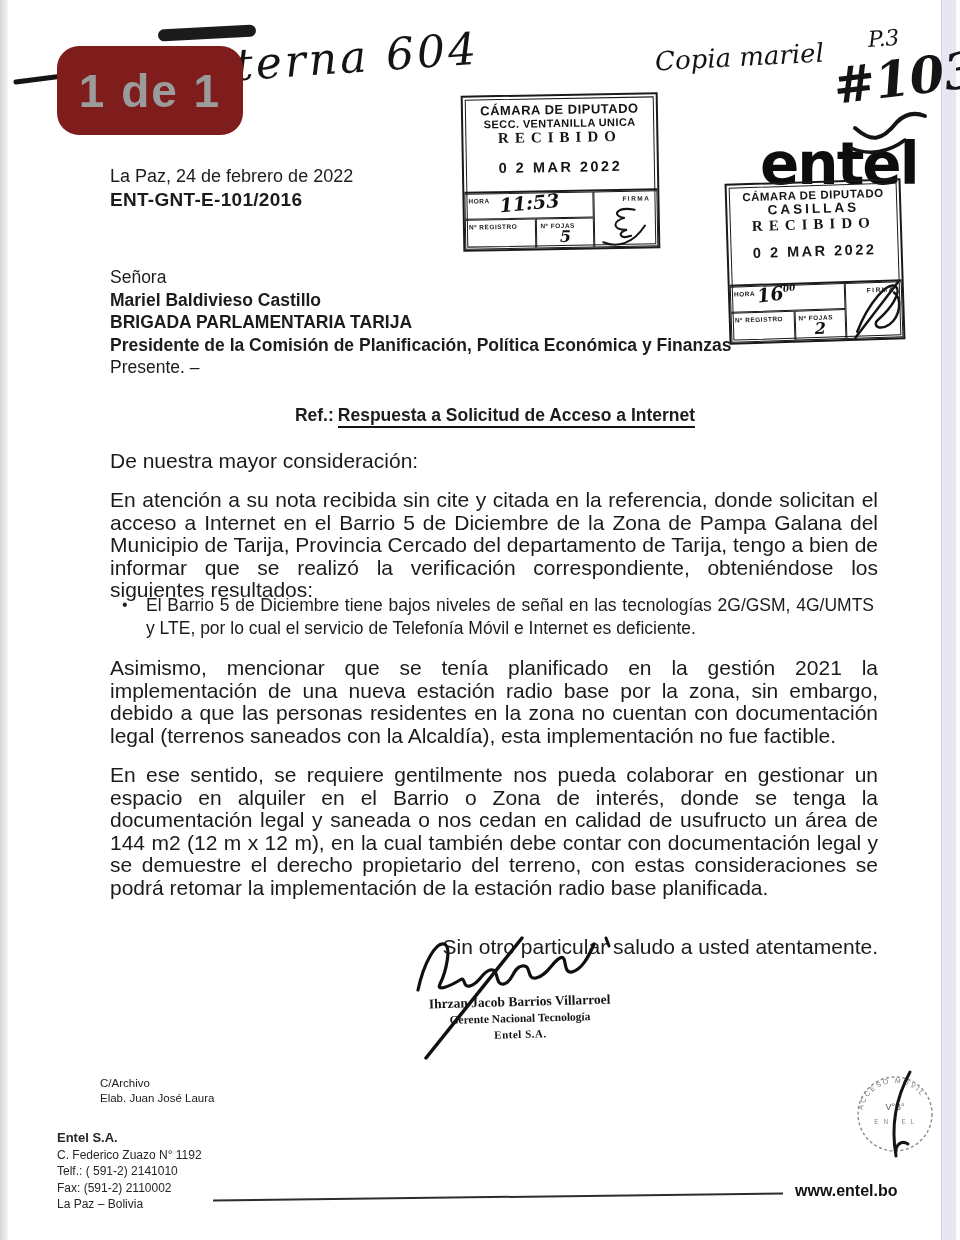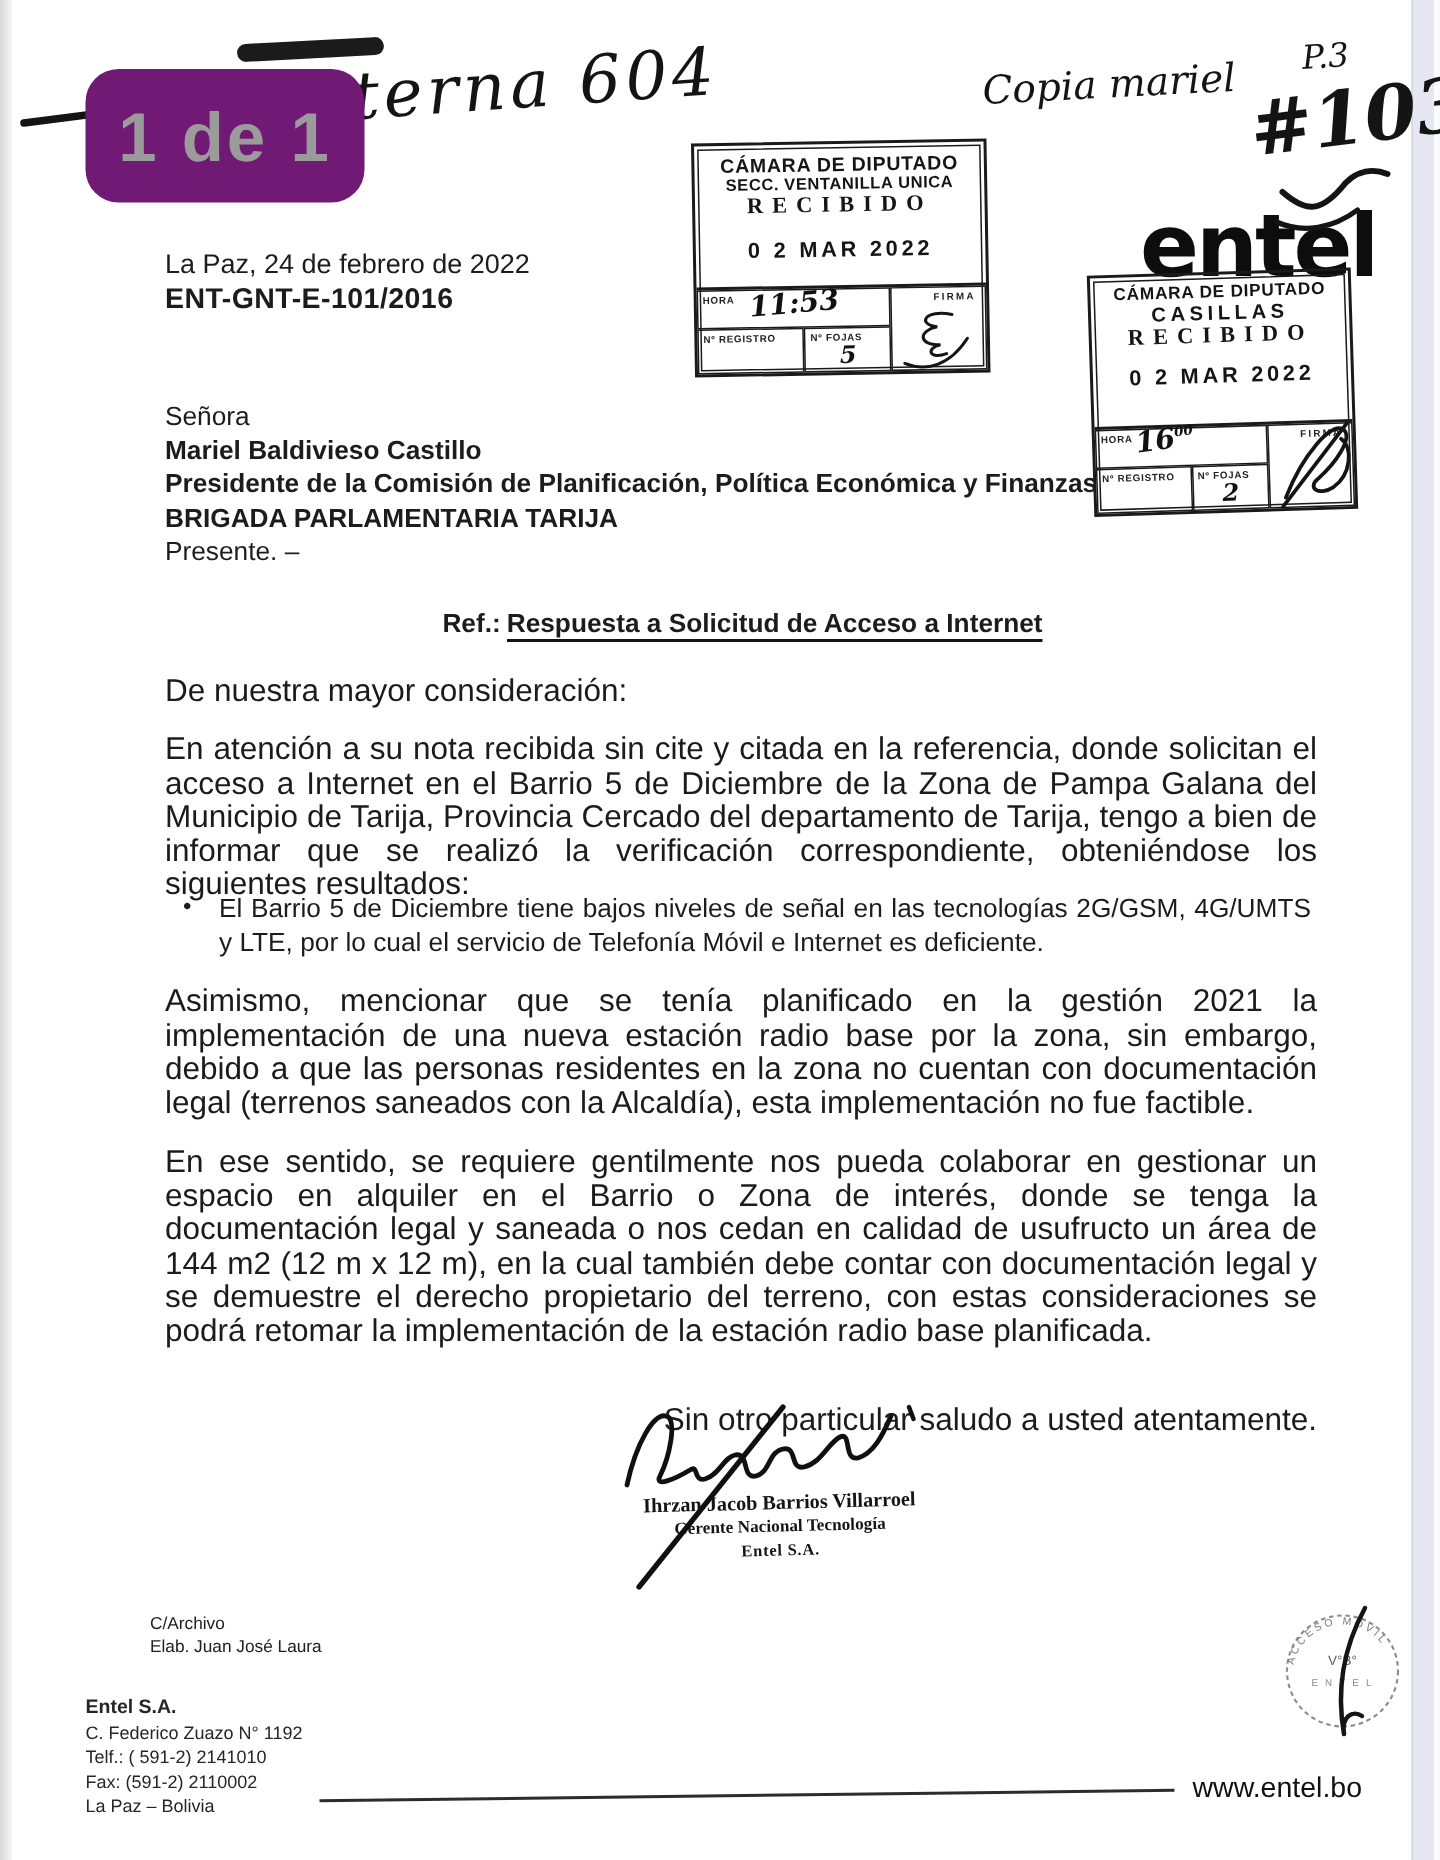--- a/index.html
+++ b/index.html
@@ -4,21 +4,21 @@
 <style>
   html,body{margin:0;padding:0;background:#ffffff;}
   .page{position:relative;width:960px;height:1240px;background:#ffffff;overflow:hidden;
         font-family:"Liberation Sans",sans-serif;color:#1c1c1c;}
   .edge-left{position:absolute;left:0;top:0;bottom:0;width:8px;
         background:linear-gradient(to right,#d7d7db,#f4f4f6);}
   .edge-right{position:absolute;right:0;top:0;bottom:0;width:18px;background:#e7e7f1;border-left:1px solid #d3d3e2;}
   .edge-right::after{content:"";position:absolute;right:0;top:0;bottom:0;width:4px;background:#fbfbfd;}
 
   
-  .badge{position:absolute;left:57px;top:46px;width:186px;height:89px;background:#701a75;
+  .badge{position:absolute;left:57px;top:46px;width:186px;height:89px;background:#7f1d1d;
         border-radius:22px;display:flex;align-items:center;justify-content:center;
         font-size:46px;font-weight:600;color:#9b9b9b;z-index:5;letter-spacing:2px;}
 
   
   .hw{font-family:"DejaVu Serif",serif;font-style:italic;color:#141414;position:absolute;white-space:nowrap;}
   .hw-xterna{left:207px;top:32px;font-size:44px;transform:rotate(-4deg);letter-spacing:3px;z-index:4;}
   .hw-copia{left:655px;top:42px;font-size:26px;transform:rotate(-3deg);}
   .hw-p3{left:868px;top:26px;font-size:22px;transform:rotate(-4deg);}
   .hw-num{left:833px;top:48px;font-size:50px;font-weight:bold;transform:rotate(-7deg);z-index:4;}
   .smudge{position:absolute;left:158px;top:27px;width:98px;height:12px;background:#1b1b1b;
@@ -86,21 +86,21 @@
         transform:rotate(-1.5deg);line-height:16px;z-index:2;}
   .signer .nm{font-size:13.5px;}
   .signer .tt{font-size:11.5px;}
   .signer .co{font-size:11px;letter-spacing:.5px;}
 
   
   .archive{position:absolute;left:100px;top:1076px;font-size:11.5px;line-height:15px;color:#202020;}
   .f-addr{position:absolute;left:57px;top:1130px;font-size:12px;line-height:16.5px;color:#262626;}
   .f-addr .co{font-size:13px;font-weight:bold;}
   .f-line{position:absolute;left:213px;top:1196px;width:570px;height:2px;background:#2c2c2c;transform:rotate(-0.7deg);}
-  .website{position:absolute;left:795px;top:1182px;font-size:19px;font-weight:normal;color:#111;}
+  .website{position:absolute;left:795px;top:1182px;font-size:16px;font-weight:bold;color:#111;}
   .round-stamp{position:absolute;left:848px;top:1064px;z-index:2;}
 </style>
 </head>
 <body>
 
 <div class="page">
   <div class="edge-left"></div>
   <div class="edge-right"></div>
 
   <div class="smudge"></div>
@@ -178,22 +178,22 @@
   </div>
 
   <div class="dateblock">
     <div>La Paz, 24 de febrero de 2022</div>
     <div class="refcode">ENT-GNT-E-101/2016</div>
   </div>
 
   <div class="addr">
     <div>Señora</div>
     <div class="b">Mariel Baldivieso Castillo</div>
+    <div class="b">BRIGADA PARLAMENTARIA TARIJA</div>
     <div class="b">Presidente de la Comisión de Planificación, Política Económica y Finanzas</div>
-    <div class="b">BRIGADA PARLAMENTARIA TARIJA</div>
     <div>Presente. –</div>
   </div>
 
   <div class="refline">
     <span>Ref.:</span><span class="subject">Respuesta a Solicitud de Acceso a Internet</span>
   </div>
 
   <div class="para greeting">De nuestra mayor consideración:</div>
   <div class="para p1">En atención a su nota recibida sin cite y citada en la referencia, donde solicitan el acceso a Internet en el Barrio 5 de Diciembre de la Zona de Pampa Galana del Municipio de Tarija, Provincia Cercado del departamento de Tarija, tengo a bien de informar que se realizó la verificación correspondiente, obteniéndose los siguientes resultados:</div>
 

